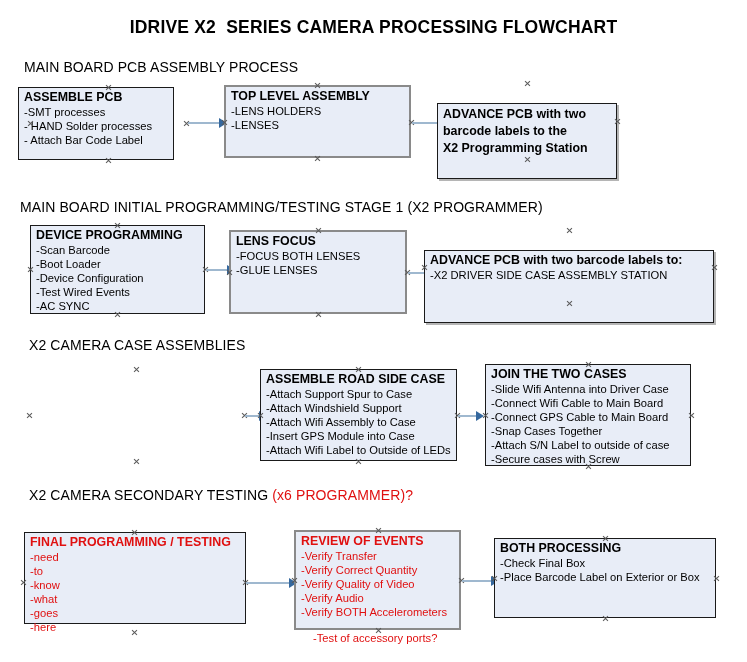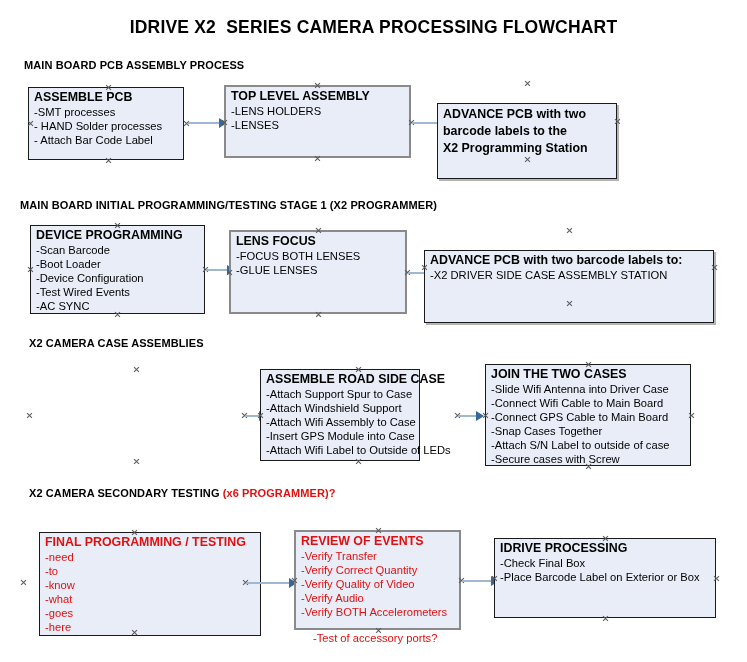--- a/index.html
+++ b/index.html
@@ -32,22 +32,22 @@
     width: 747px;
     text-align: center;
     font-size: 17.5px;
     font-weight: bold;
     letter-spacing: 0.2px;
     color: #000;
     white-space: pre;
   }
   .section-head {
     position: absolute;
-    font-size: 11px;
-    font-weight: bold;
+    font-size: 14px;
+    font-weight: normal;
     color: #000;
     white-space: nowrap;
     letter-spacing: 0.1px;
   }
   .section-head .accent {
     color: #e01010;
   }
 
   
   .node {
@@ -140,21 +140,21 @@
 </style>
 </head>
 <body>
 
 <div id="canvas">
 
   <div class="doc-title">IDRIVE X2  SERIES CAMERA PROCESSING FLOWCHART</div>
 
   <div class="section-head" style="left:24px; top:59px;">MAIN BOARD PCB ASSEMBLY PROCESS</div>
 
-  <div class="node thin" style="left:28px; top:87px; width:156px; height:73px;">
+  <div class="node thin" style="left:18px; top:87px; width:156px; height:73px;">
     <div class="node-title">ASSEMBLE PCB</div>
     <div class="node-line">-SMT processes</div>
     <div class="node-line">- HAND Solder processes</div>
     <div class="node-line">- Attach Bar Code Label</div>
   </div>
   <div class="handle" style="left:108px; top:87px;"></div>
   <div class="handle" style="left:108px; top:160px;"></div>
   <div class="handle" style="left:30px;  top:123px;"></div>
   <div class="handle" style="left:186px; top:123px;"></div>
 
@@ -236,21 +236,21 @@
   <div class="handle" style="left:136px; top:369px;"></div>
   <div class="handle" style="left:136px; top:461px;"></div>
   <div class="handle" style="left:29px;  top:415px;"></div>
   <div class="handle" style="left:244px; top:415px;"></div>
 
   <div class="arrow" style="left:245px; top:409px; width:24px; height:13px;">
     <div class="shaft" style="width:15px;"></div>
     <div class="head" style="left:14px;"></div>
   </div>
 
-  <div class="node thin" style="left:260px; top:369px; width:160px; height:92px;">
+  <div class="node thin" style="left:260px; top:369px; width:197px; height:92px;">
     <div class="node-title">ASSEMBLE ROAD SIDE CASE</div>
     <div class="node-line">-Attach Support Spur to Case</div>
     <div class="node-line">-Attach Windshield Support</div>
     <div class="node-line">-Attach Wifi Assembly to Case</div>
     <div class="node-line">-Insert GPS Module into Case</div>
     <div class="node-line">-Attach Wifi Label to Outside of LEDs</div>
   </div>
   <div class="handle" style="left:358px; top:369px;"></div>
   <div class="handle" style="left:358px; top:461px;"></div>
   <div class="handle" style="left:260px; top:415px;"></div>
@@ -272,21 +272,21 @@
   </div>
   <div class="handle" style="left:588px; top:364px;"></div>
   <div class="handle" style="left:588px; top:466px;"></div>
   <div class="handle" style="left:485px; top:415px;"></div>
   <div class="handle" style="left:691px; top:415px;"></div>
 
   <div class="section-head" style="left:29px; top:487px;">
     <span>X2 CAMERA SECONDARY TESTING </span><span class="accent">(x6 PROGRAMMER)?</span>
   </div>
 
-  <div class="node thin red" style="left:39px; top:532px; width:222px; height:104px;">
+  <div class="node thin red" style="left:24px; top:532px; width:222px; height:92px;">
     <div class="node-title">FINAL PROGRAMMING / TESTING</div>
     <div class="node-line">-need</div>
     <div class="node-line">-to</div>
     <div class="node-line">-know</div>
     <div class="node-line">-what</div>
     <div class="node-line">-goes</div>
     <div class="node-line">-here</div>
   </div>
   <div class="handle" style="left:134px; top:532px;"></div>
   <div class="handle" style="left:134px; top:632px;"></div>
@@ -311,21 +311,21 @@
   <div class="handle" style="left:378px; top:630px;"></div>
   <div class="handle" style="left:294px; top:580px;"></div>
   <div class="handle" style="left:461px; top:580px;"></div>
 
   <div class="arrow" style="left:462px; top:574px; width:38px; height:13px;">
     <div class="shaft" style="width:30px;"></div>
     <div class="head" style="left:29px;"></div>
   </div>
 
   <div class="node thin" style="left:494px; top:538px; width:222px; height:80px;">
-    <div class="node-title">IDRIVE PROCESSING</div>
+    <div class="node-title">BOTH PROCESSING</div>
     <div class="node-line"> -Check Final Box</div>
     <div class="node-line">-Place Barcode Label on Exterior or Box</div>
   </div>
   <div class="handle" style="left:605px; top:538px;"></div>
   <div class="handle" style="left:605px; top:618px;"></div>
   <div class="handle" style="left:494px; top:578px;"></div>
   <div class="handle" style="left:716px; top:578px;"></div>
 
 </div>
 

